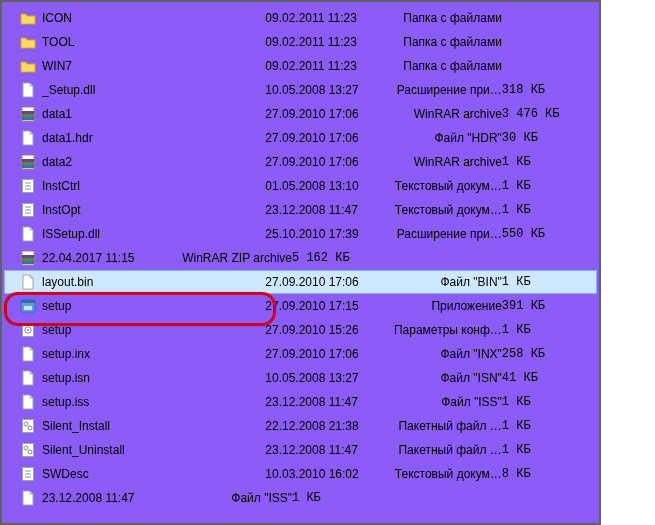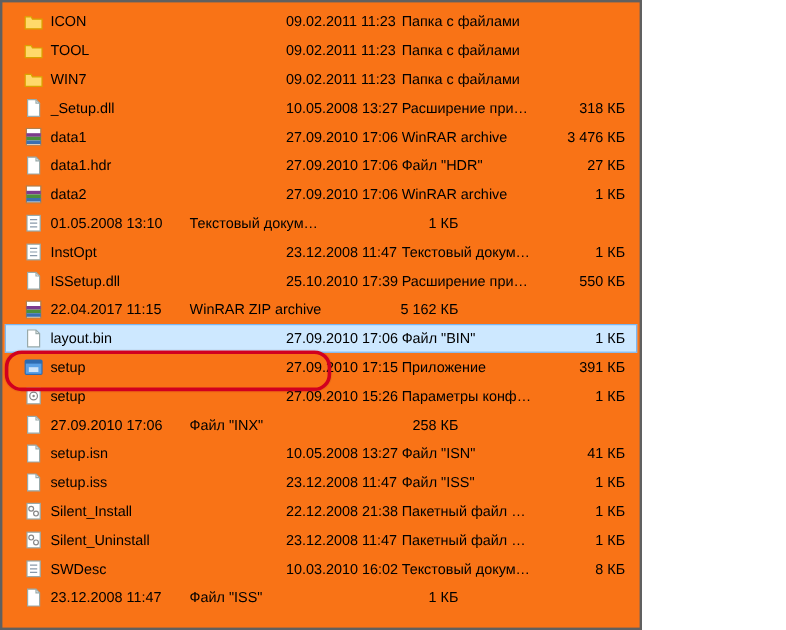--- a/index.html
+++ b/index.html
@@ -1,24 +1,24 @@
 <!DOCTYPE html>
 <html><head>
 <meta charset="utf-8">
 <style>
   html,body{margin:0;padding:0;font-family:"Segoe UI",Tahoma,Arial,sans-serif;font-size:12px;color:#000;background:#fff;}
-  .wrap{width:535px;height:525px;box-sizing:border-box;border:2px solid #606060;padding:4px 2px 4px 2px;background:#f97316;position:relative;}
+  .wrap{width:601px;height:525px;box-sizing:border-box;border:2px solid #606060;padding:4px 2px 4px 2px;background:#8b5cf6;position:relative;}
   .list{position:relative;}
   .row{display:flex;align-items:center;height:24px;padding:0 6px 0 16px;white-space:nowrap;}
   .row.sel{background:#cde8ff;outline:1px solid #7bb6ef;outline-offset:-1px;}
   .icon{width:16px;height:16px;margin-right:6px;flex:none;display:flex;align-items:center;justify-content:center;}
   .col-name{width:236px;overflow:hidden;text-overflow:ellipsis;}
   .col-date{width:116px;overflow:hidden;}
-  .col-type{width:134px;overflow:hidden;text-overflow:ellipsis;}
-  .col-size{width:90px;text-align:right;overflow:hidden;padding-right:4px;}
+  .col-type{width:134px;overflow:hidden;text-overflow:ellipsis;text-align:right;}
+  .col-size{width:90px;overflow:hidden;padding-right:4px;font-family:Liberation Mono, monospace;}
   .hl{position:absolute;border:3px solid #d1001f;border-radius:14px;pointer-events:none;box-shadow:0 0 0 1px rgba(0,0,0,.05);}
   
   svg{display:block}
 </style>
 </head>
 <body>
 <div class="wrap">
   <div class="list" id="list">
       <div class="row">
         <span class="icon">
@@ -82,21 +82,21 @@
       <div class="row">
         <span class="icon">
           <svg width="16" height="16">
             <path d="M3 1h7l3 3v11H3z" fill="#fff" stroke="#9aa"></path>
             <path d="M10 1v3h3" fill="none" stroke="#9aa"></path>
           </svg>
         </span>
         <span class="col-name">data1.hdr</span>
         <span class="col-date">27.09.2010 17:06</span>
         <span class="col-type">Файл "HDR"</span>
-        <span class="col-size">27 КБ</span>
+        <span class="col-size">30 КБ</span>
       </div>
       <div class="row">
         <span class="icon">
           <svg width="16" height="16">
             <rect x="2" y="1" width="12" height="14" fill="#fff" stroke="#b08050"></rect>
             <rect x="2" y="5" width="12" height="3" fill="#7d3b8d"></rect>
             <rect x="2" y="8" width="12" height="3" fill="#4b8f3b"></rect>
             <rect x="2" y="11" width="12" height="3" fill="#3a6fb0"></rect>
           </svg>
         </span>
@@ -107,20 +107,21 @@
       </div>
       <div class="row">
         <span class="icon">
           <svg width="16" height="16">
             <rect x="2.5" y="1.5" width="11" height="13" fill="#fff" stroke="#9aa"></rect>
             <line x1="5" y1="5" x2="11" y2="5" stroke="#89a"></line>
             <line x1="5" y1="8" x2="11" y2="8" stroke="#89a"></line>
             <line x1="5" y1="11" x2="11" y2="11" stroke="#89a"></line>
           </svg>
         </span>
+        <span class="col-name">InstCtrl</span>
         <span class="col-date">01.05.2008 13:10</span>
         <span class="col-type">Текстовый докум…</span>
         <span class="col-size">1 КБ</span>
       </div>
       <div class="row">
         <span class="icon">
           <svg width="16" height="16">
             <rect x="2.5" y="1.5" width="11" height="13" fill="#fff" stroke="#9aa"></rect>
             <line x1="5" y1="5" x2="11" y2="5" stroke="#89a"></line>
             <line x1="5" y1="8" x2="11" y2="8" stroke="#89a"></line>
@@ -195,20 +196,21 @@
         <span class="col-type">Параметры конф…</span>
         <span class="col-size">1 КБ</span>
       </div>
       <div class="row">
         <span class="icon">
           <svg width="16" height="16">
             <path d="M3 1h7l3 3v11H3z" fill="#fff" stroke="#9aa"></path>
             <path d="M10 1v3h3" fill="none" stroke="#9aa"></path>
           </svg>
         </span>
+        <span class="col-name">setup.inx</span>
         <span class="col-date">27.09.2010 17:06</span>
         <span class="col-type">Файл "INX"</span>
         <span class="col-size">258 КБ</span>
       </div>
       <div class="row">
         <span class="icon">
           <svg width="16" height="16">
             <path d="M3 1h7l3 3v11H3z" fill="#fff" stroke="#9aa"></path>
             <path d="M10 1v3h3" fill="none" stroke="#9aa"></path>
           </svg>

